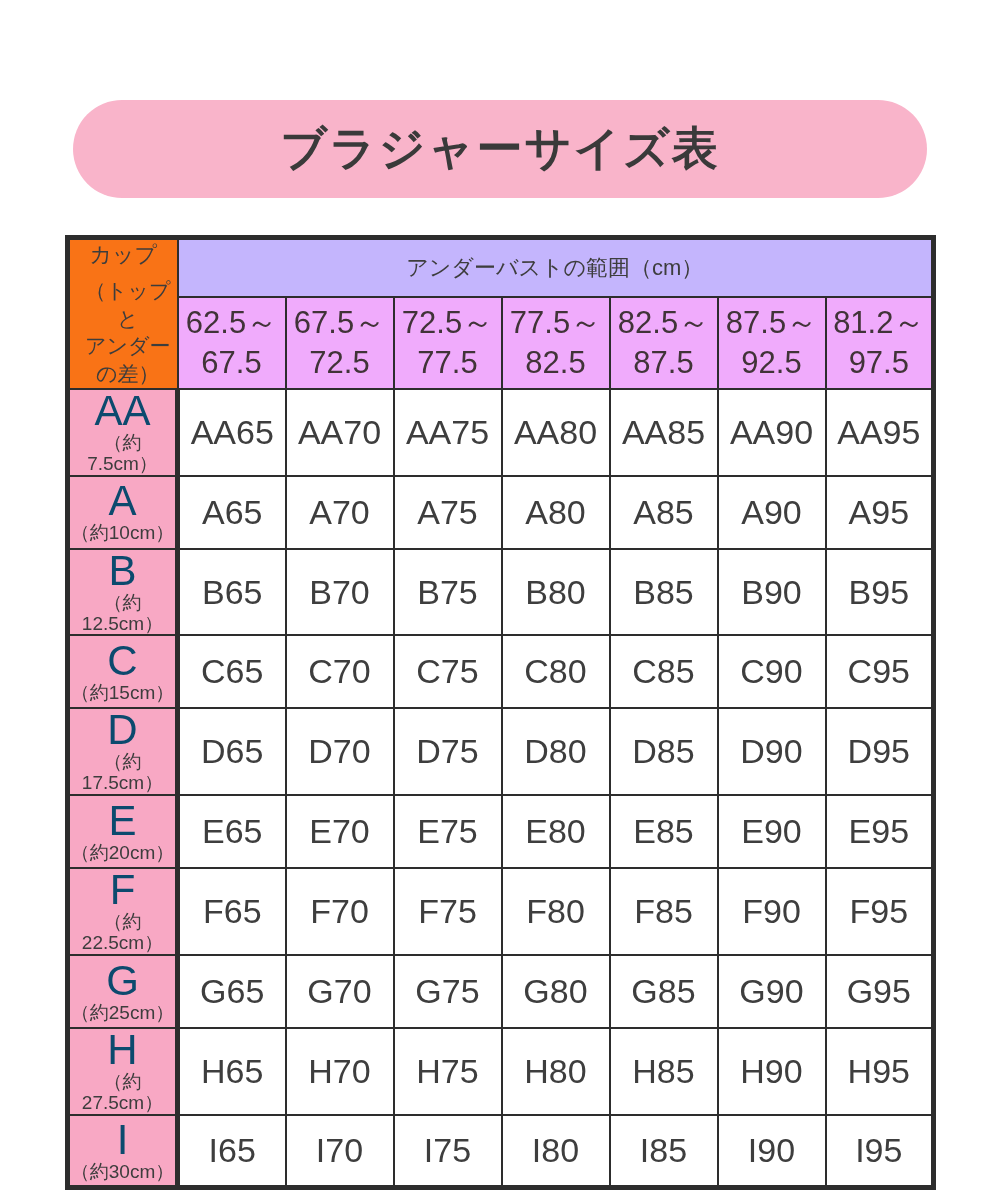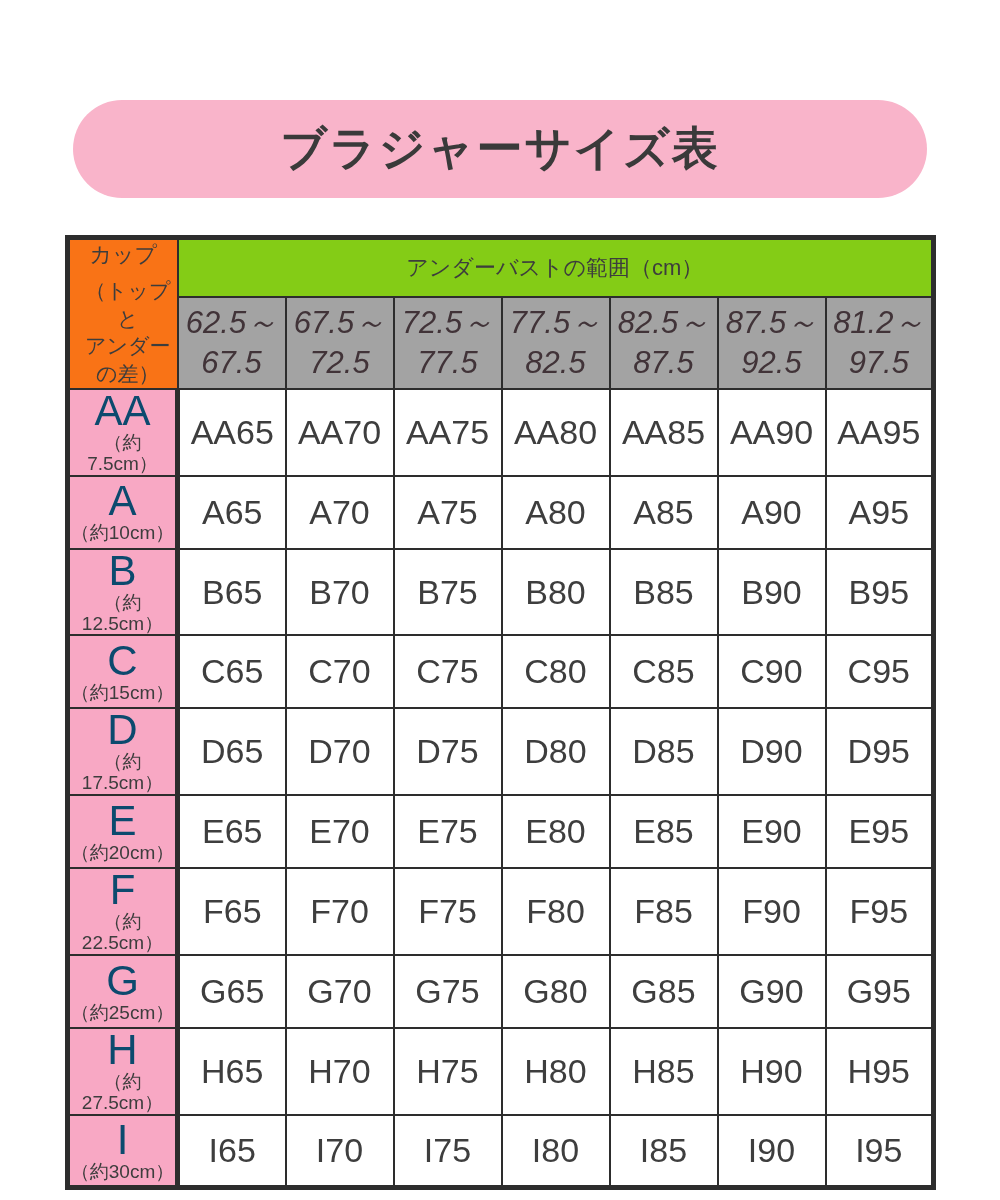--- a/index.html
+++ b/index.html
@@ -73,32 +73,31 @@
     margin-bottom: 7px;
   }
   .corner-sub {
     display: block;
     font-size: 21px;
     line-height: 1.32;
     white-space: pre-line;
     padding-left: 9px;
   }
   th.group-header-cell {
-    background: #84cc16;
+    background: #c4b5fd;
     font-size: 22px;
     color: #3d3d3d;
   }
   th.range-cell {
-    background: #a3a3a3;
+    background: #f0abfc;
     font-size: 31px;
     line-height: 1.28;
     color: #413338;
     white-space: pre-line;
     border-bottom-width: 5px;
-    font-style: italic;
   }
   tbody th.cup-cell {
     background: #f8a8c4;
     border-right-width: 5px;
     color: #3d3d3d;
   }
   .cup-letter {
     display: block;
     font-size: 42px;
     line-height: 1.0;

